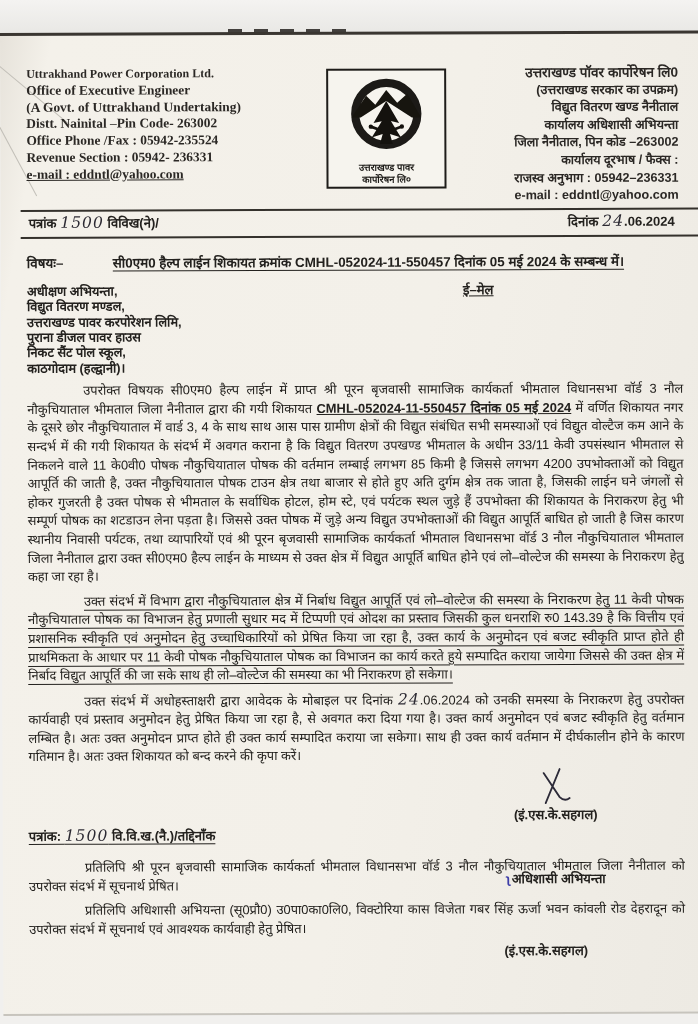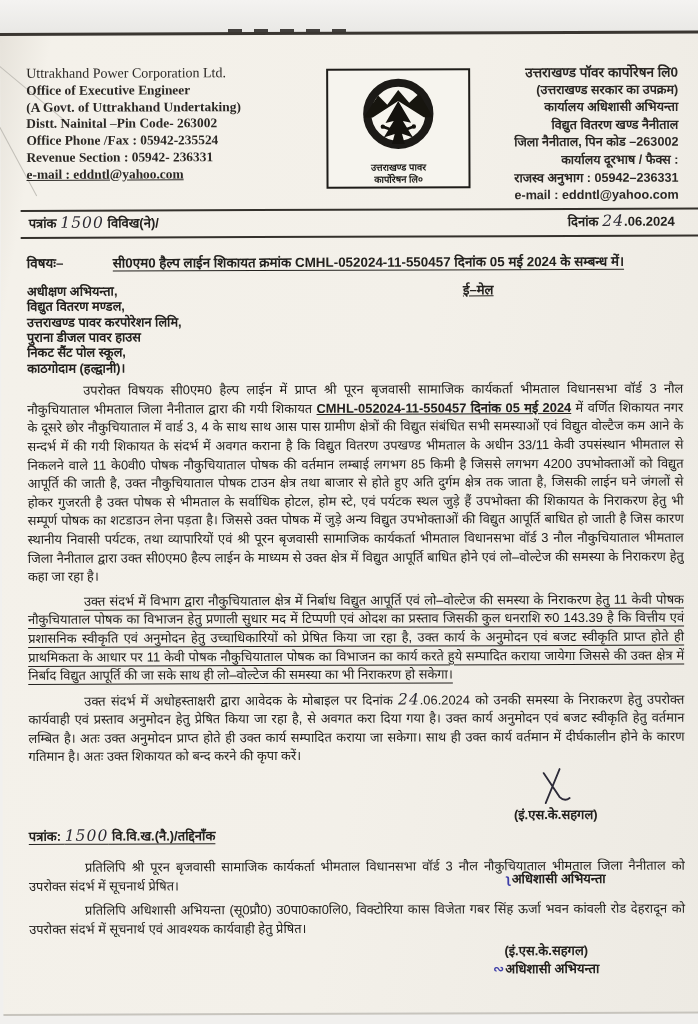--- a/index.html
+++ b/index.html
@@ -20,23 +20,23 @@
     transform:rotate(-0.2deg); transform-origin:top left;
   }
   .fold{position:absolute;background:#c2bfb8;height:1px;}
   .fold.f1{width:120px;top:52px;left:-34px;transform:rotate(40deg);}
   .fold.f2{width:90px;top:120px;left:-30px;transform:rotate(62deg);}
   .content{position:relative;padding:30px 16px 0 26px;}
 
   
   .lh{display:flex;align-items:flex-start;}
   .lh-en{width:292px;font-family:"Liberation Serif","DejaVu Serif",serif;font-size:13.4px;line-height:16.8px;font-weight:600;color:#2b2825;}
-  .lh-en .t{font-size:14px;font-weight:400;}
+  .lh-en .t{font-size:12px;font-weight:700;}
   .lh-en .email{text-decoration:underline;}
-  .logo-box{width:104px;margin:4px 6px 0 8px;border:2.5px solid #1e1c19;padding:3px 18px 2px;background:#f6f4ee;text-align:center;}
+  .logo-box{width:104px;margin:4px 6px 0 8px;border:2.5px solid #1e1c19;padding:3px 6px 2px;background:#f6f4ee;text-align:center;}
   .logo-cap{font-size:9.5px;font-weight:700;line-height:11.5px;color:#1c1a17;}
   .lh-hi{flex:1;text-align:right;font-size:12.6px;line-height:17.6px;font-weight:700;color:#2b2825;padding-right:4px;}
   .lh-hi .b{font-size:13.6px;text-align:right;}
   .rule{height:2px;background:#34312c;margin:3px -16px 0 -6px;}
   .refband{display:flex;justify-content:space-between;align-items:baseline;padding:2px 8px 2px 2px;font-weight:700;font-size:13px;}
   .hand{font-family:"DejaVu Serif","Liberation Serif",serif;font-style:italic;font-weight:400;
         font-size:1.2em;letter-spacing:1px;color:#2c2a33;}
   
   .subject{display:flex;margin-top:15px;font-size:13.4px;font-weight:700;}
   .subject .lbl{width:86px;flex:none;}
@@ -91,22 +91,22 @@
             <circle cx="33" cy="58" r="2.4" fill="#14120e"></circle>
             <circle cx="67" cy="58" r="2.4" fill="#14120e"></circle>
           </svg>
           <div class="logo-cap">उत्तराखण्ड पावर</div>
           <div class="logo-cap">कार्पोरेषन लि०</div>
         </div>
 
         <div class="lh-hi">
           <div class="b">उत्तराखण्ड पॉवर कार्पोरेषन लि0</div>
           <div>(उत्तराखण्ड सरकार का उपक्रम)</div>
+          <div>विद्युत वितरण खण्ड नैनीताल</div>
           <div>कार्यालय अधिशासी अभियन्ता</div>
-          <div>विद्युत वितरण खण्ड नैनीताल</div>
           <div>जिला नैनीताल, पिन कोड –263002</div>
           <div>कार्यालय दूरभाष  / फैक्स :</div>
           <div>राजस्व अनुभाग : 05942–236331</div>
           <div>e-mail : eddntl@yahoo.com</div>
         </div>
       </div>
 
       <div class="rule"></div>
       <div class="refband">
         <span>
@@ -152,18 +152,17 @@
         </div>
         <div class="ref2"><span>पत्रांक: </span><span class="hand">1500</span><span> वि.वि.ख.(नै.)/तद्दिनाँक</span></div>
       </div>
 
       <p class="body indent">प्रतिलिपि श्री पूरन बृजवासी सामाजिक कार्यकर्ता भीमताल विधानसभा वॉर्ड 3 नौल नौकुचियाताल भीमताल जिला नैनीताल को उपरोक्त संदर्भ में सूचनार्थ प्रेषित।</p>
       <p class="body indent">प्रतिलिपि अधिशासी अभियन्ता (सू0प्रौ0) उ0पा0का0लि0, विक्टोरिया कास विजेता गबर सिंह ऊर्जा भवन कांवली रोड देहरादून को उपरोक्त संदर्भ में सूचनार्थ एवं आवश्यक कार्यवाही हेतु प्रेषित।</p>
 
       <div class="sigrow2">
         <div class="sig2">
           <div>(इं.एस.के.सहगल)</div>
-          <div class="desig"><span class="inkmark">∾</span><span>अधिशासी अभियन्ता</span></div>
         </div>
       </div>
     </div>
   </div>
 </div>
 
 </body></html>

